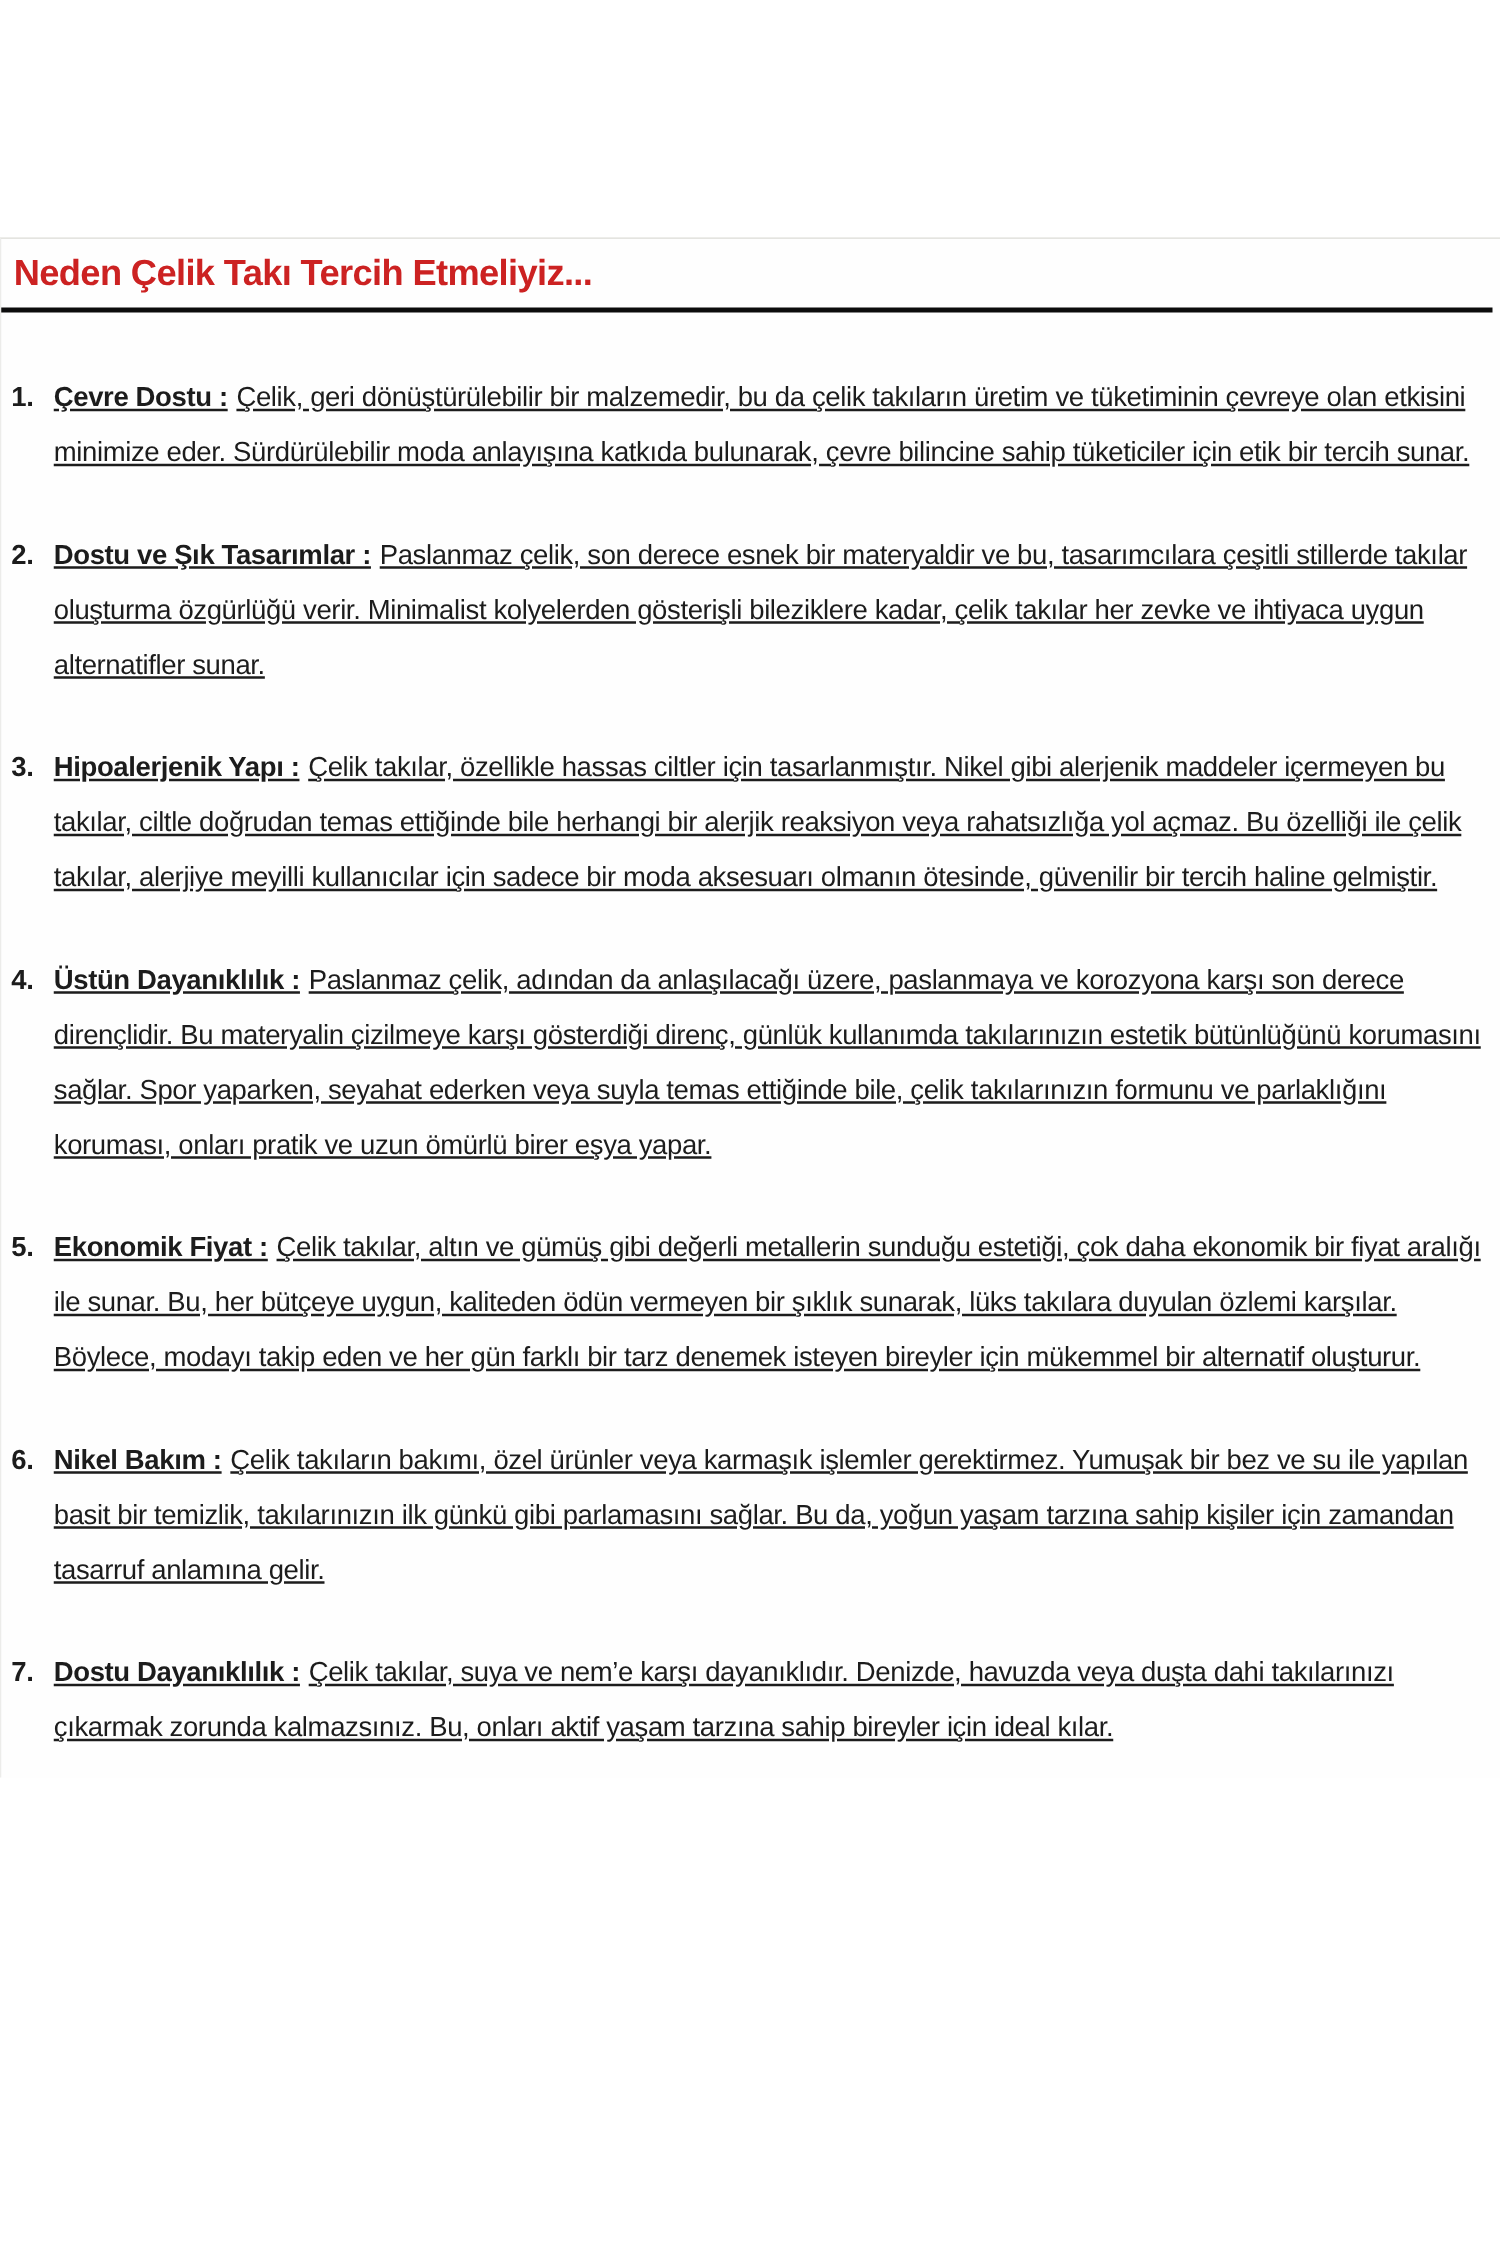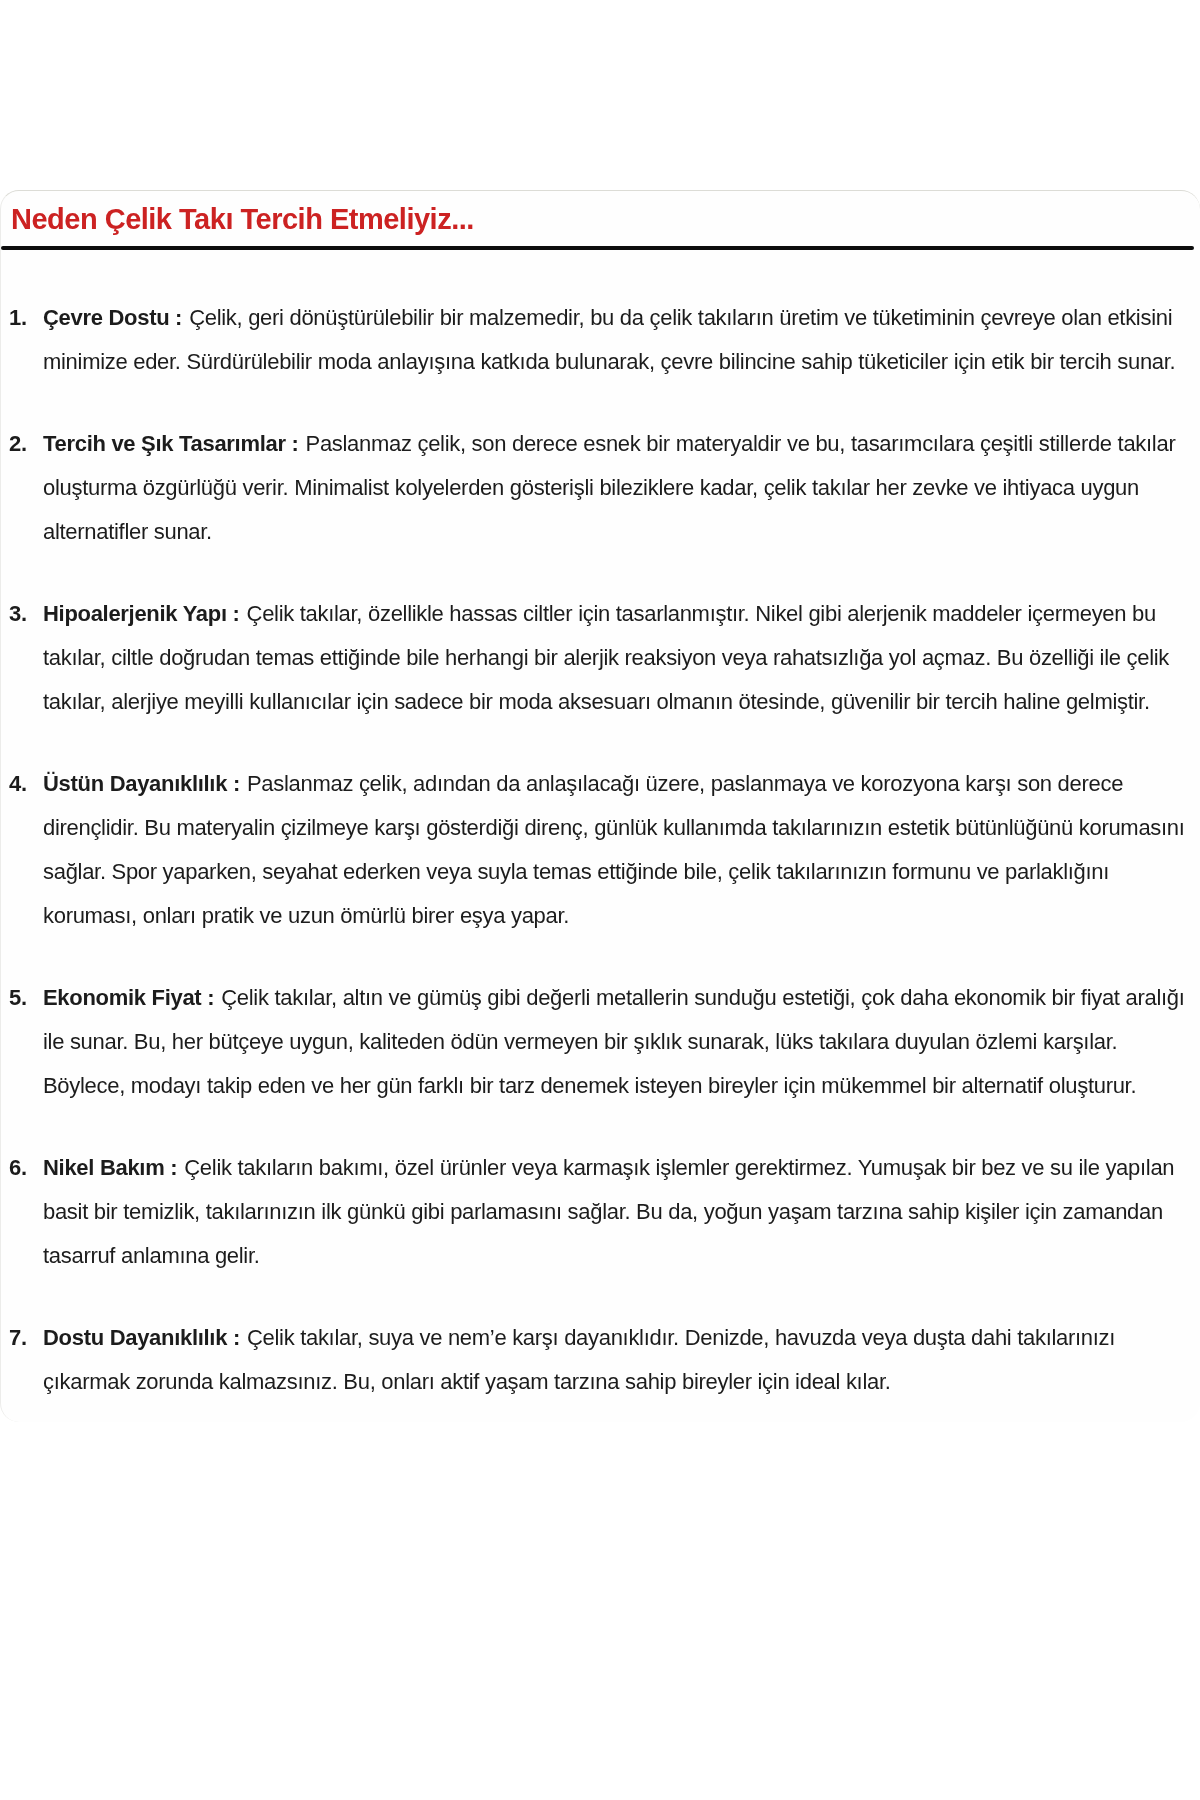--- a/index.html
+++ b/index.html
@@ -1,15 +1,15 @@
 <!DOCTYPE html>
 <html lang="tr"><head>
 <meta charset="utf-8">
 <style>
-  * { box-sizing: border-box; border-radius: 19px; }
+  * { box-sizing: border-box; }
   html, body {
     margin: 0; padding: 0;
     width: 1200px; height: 1800px;
     background: #ffffff;
     font-family: "Liberation Sans", "DejaVu Sans", sans-serif;
     overflow: hidden;
   }
   .page {
     width: 1200px; height: 1800px;
     position: relative;
@@ -48,21 +48,21 @@
     display: flex;
     align-items: flex-start;
     margin-bottom: 38px;
   }
   .item:last-child { margin-bottom: 0; }
   .item-number {
     flex: 0 0 34px;
     font-weight: bold;
     white-space: nowrap;
   }
-  .item-text { flex: 1 1 auto; }
+  .item-text { flex: 1 1 auto; text-decoration: underline; }
   .item-heading {
     font-weight: bold;
     margin-right: 7px;
   }
   .content-area::after {
     content: "";
     display: block;
     height: 18px;
   }
 </style>
@@ -77,21 +77,21 @@
 
     <div class="numbered-list">
 
       <div class="item">
         <span class="item-number">1.</span>
         <div class="item-text"><span class="item-heading">Çevre Dostu :</span><span>Çelik, geri dönüştürülebilir bir malzemedir, bu da çelik takıların üretim ve tüketiminin çevreye olan etkisini minimize eder. Sürdürülebilir moda anlayışına katkıda bulunarak, çevre bilincine sahip tüketiciler için etik bir tercih sunar.</span></div>
       </div>
 
       <div class="item">
         <span class="item-number">2.</span>
-        <div class="item-text"><span class="item-heading">Tercih ve Şık Tasarımlar :</span><span>Paslanmaz çelik, son derece esnek bir materyaldir ve bu, tasarımcılara çeşitli stillerde takılar oluşturma özgürlüğü verir. Minimalist kolyelerden gösterişli bileziklere kadar, çelik takılar her zevke ve ihtiyaca uygun alternatifler sunar.</span></div>
+        <div class="item-text"><span class="item-heading">Dostu ve Şık Tasarımlar :</span><span>Paslanmaz çelik, son derece esnek bir materyaldir ve bu, tasarımcılara çeşitli stillerde takılar oluşturma özgürlüğü verir. Minimalist kolyelerden gösterişli bileziklere kadar, çelik takılar her zevke ve ihtiyaca uygun alternatifler sunar.</span></div>
       </div>
 
       <div class="item">
         <span class="item-number">3.</span>
         <div class="item-text"><span class="item-heading">Hipoalerjenik Yapı :</span><span>Çelik takılar, özellikle hassas ciltler için tasarlanmıştır. Nikel gibi alerjenik maddeler içermeyen bu takılar, ciltle doğrudan temas ettiğinde bile herhangi bir alerjik reaksiyon veya rahatsızlığa yol açmaz. Bu özelliği ile çelik takılar, alerjiye meyilli kullanıcılar için sadece bir moda aksesuarı olmanın ötesinde, güvenilir bir tercih haline gelmiştir.</span></div>
       </div>
 
       <div class="item">
         <span class="item-number">4.</span>
         <div class="item-text"><span class="item-heading">Üstün Dayanıklılık :</span><span>Paslanmaz çelik, adından da anlaşılacağı üzere, paslanmaya ve korozyona karşı son derece dirençlidir. Bu materyalin çizilmeye karşı gösterdiği direnç, günlük kullanımda takılarınızın estetik bütünlüğünü korumasını sağlar. Spor yaparken, seyahat ederken veya suyla temas ettiğinde bile, çelik takılarınızın formunu ve parlaklığını koruması, onları pratik ve uzun ömürlü birer eşya yapar.</span></div>

